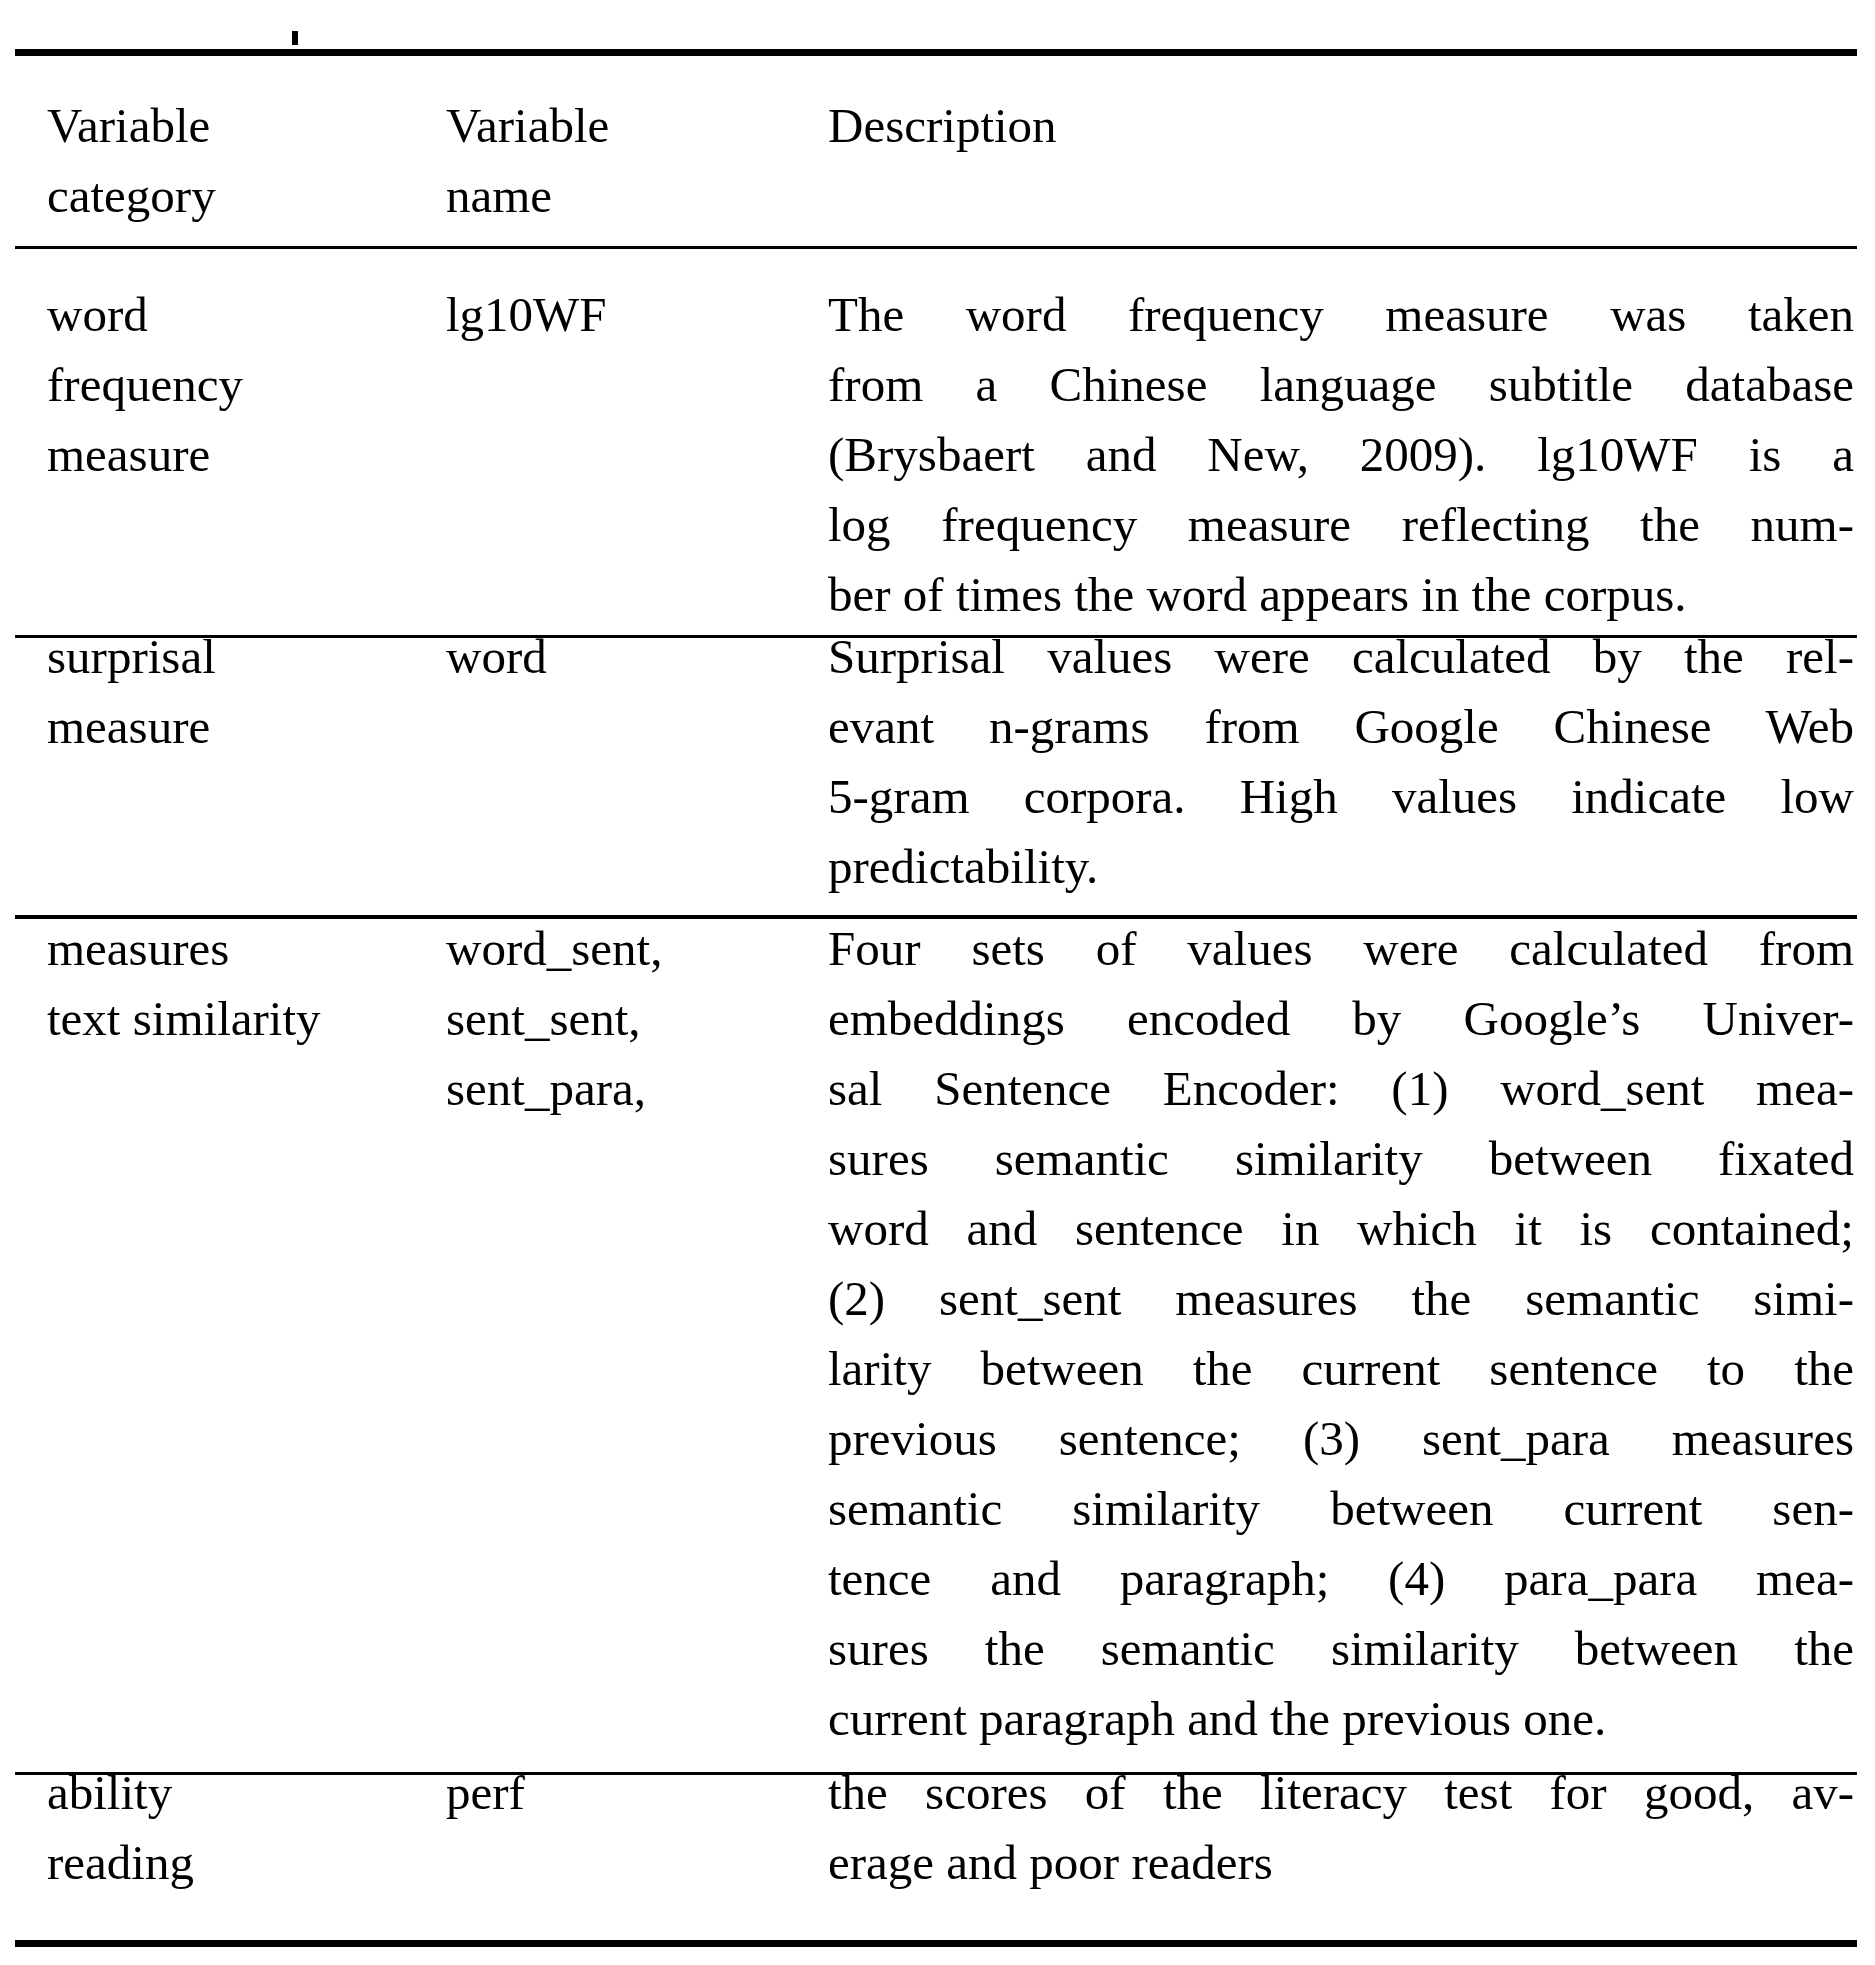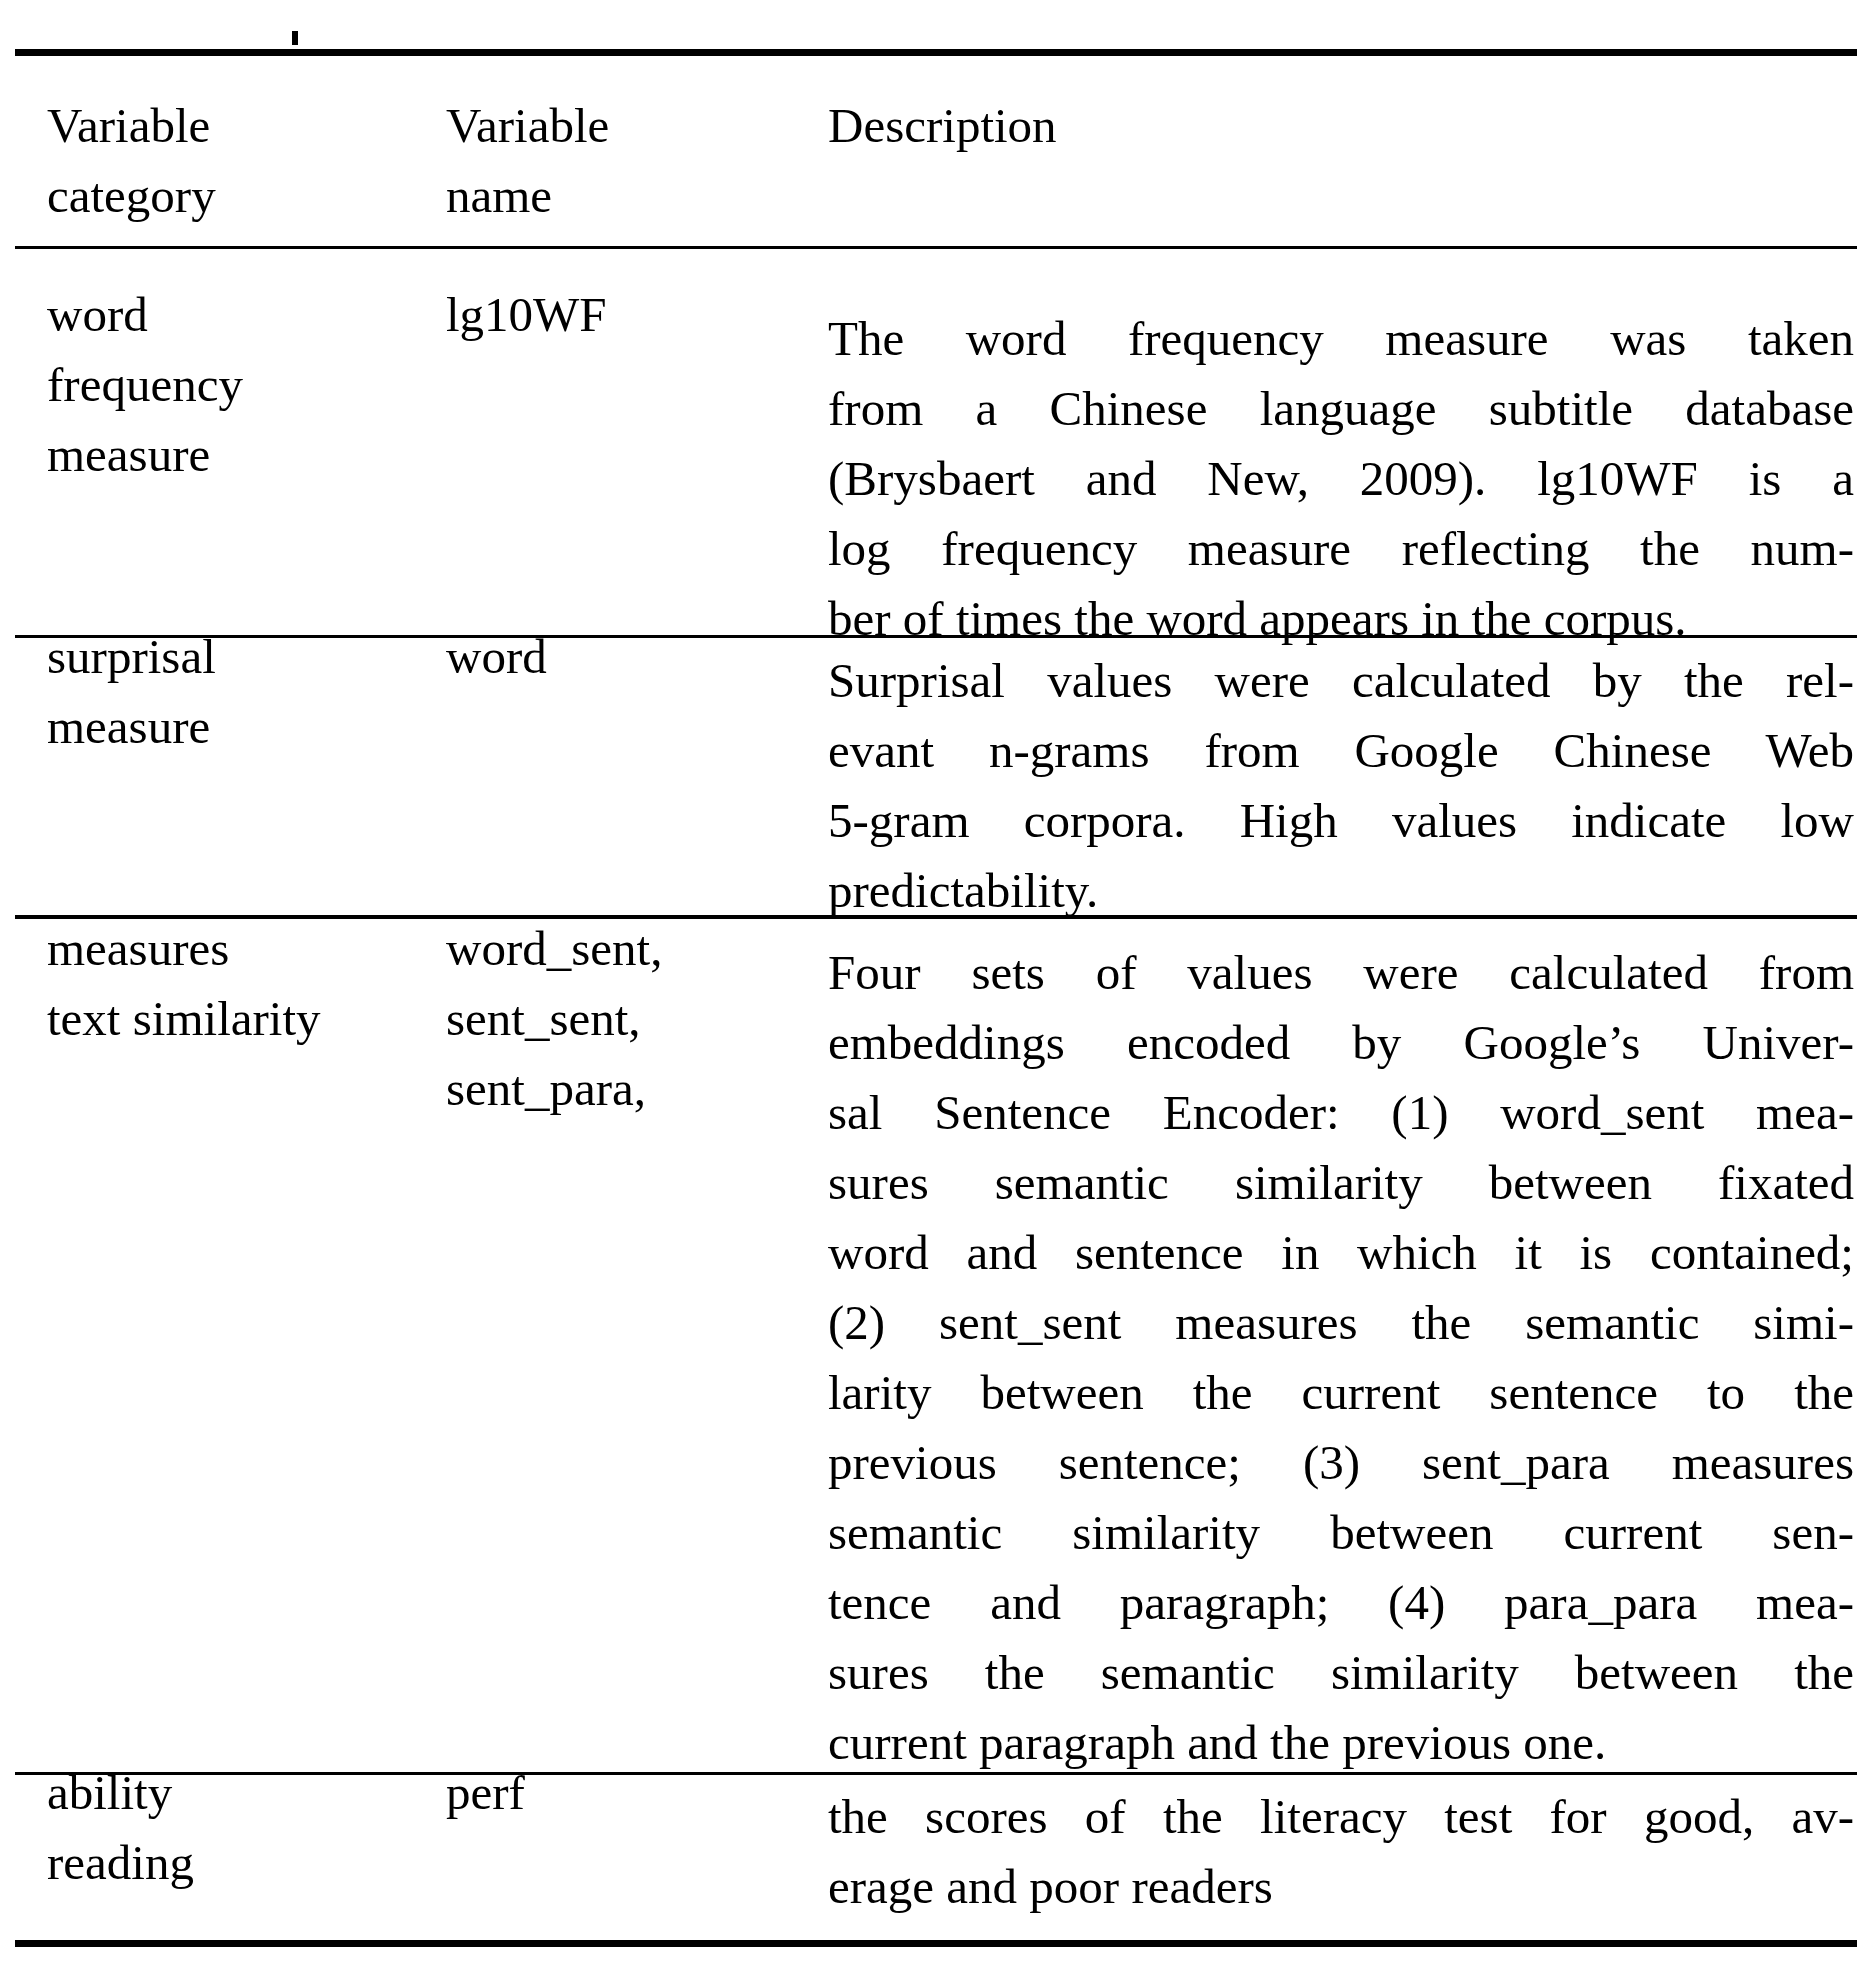--- a/index.html
+++ b/index.html
@@ -28,21 +28,21 @@
   .cell { overflow: visible; }
   .ln {
     height: 70px; line-height: 70px;
     font-size: 49px;
     text-align: left;
   }
   .jln {
     text-align: justify;
     text-align-last: justify;
   }
-  .desc { width: 1026px; margin-top: 24px; }
+  .desc { width: 1026px; }
   #hdr { top: 91px; }
   #row0 { top: 280px; }
   #row1 { top: 622px; }
   #row2 { top: 914px; }
   #row3 { top: 1758px; }
   #rule-top    { top: 49px; }
   #rule-header { top: 246px; }
   #rule-r1     { top: 635px; }
   #rule-r2     { top: 915px; height: 3.9px; }
   #rule-r3     { top: 1772px; }

